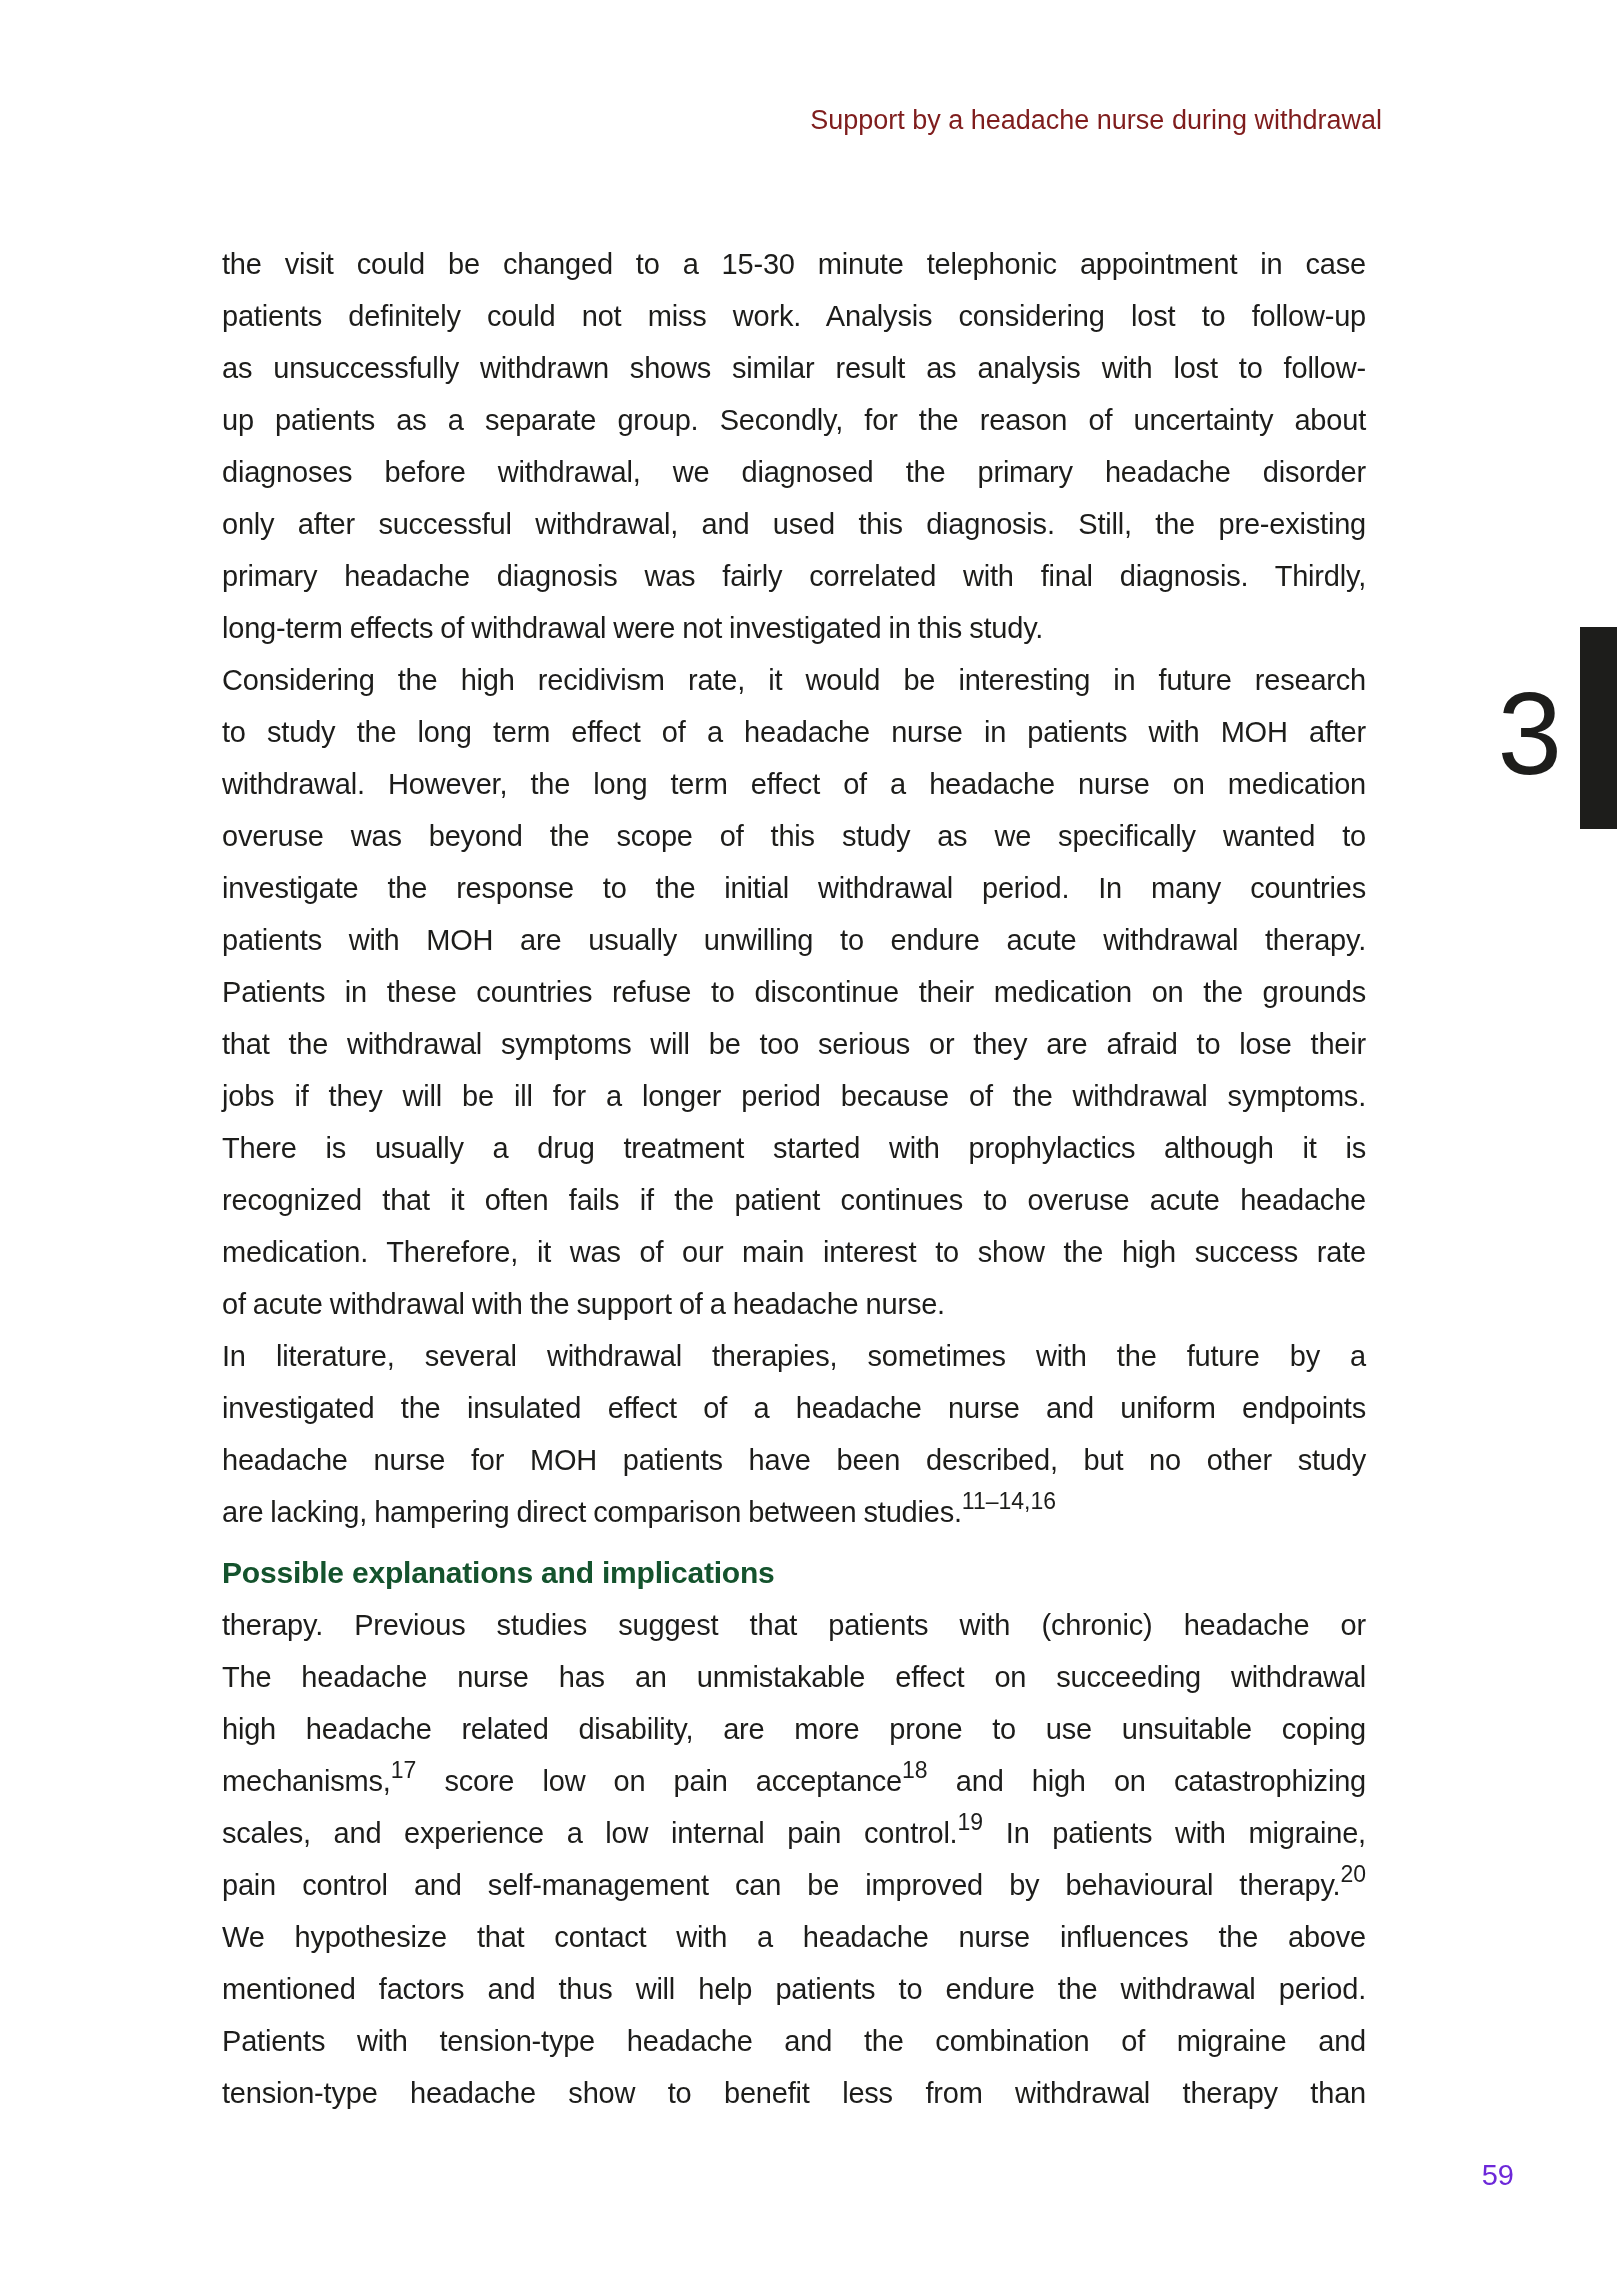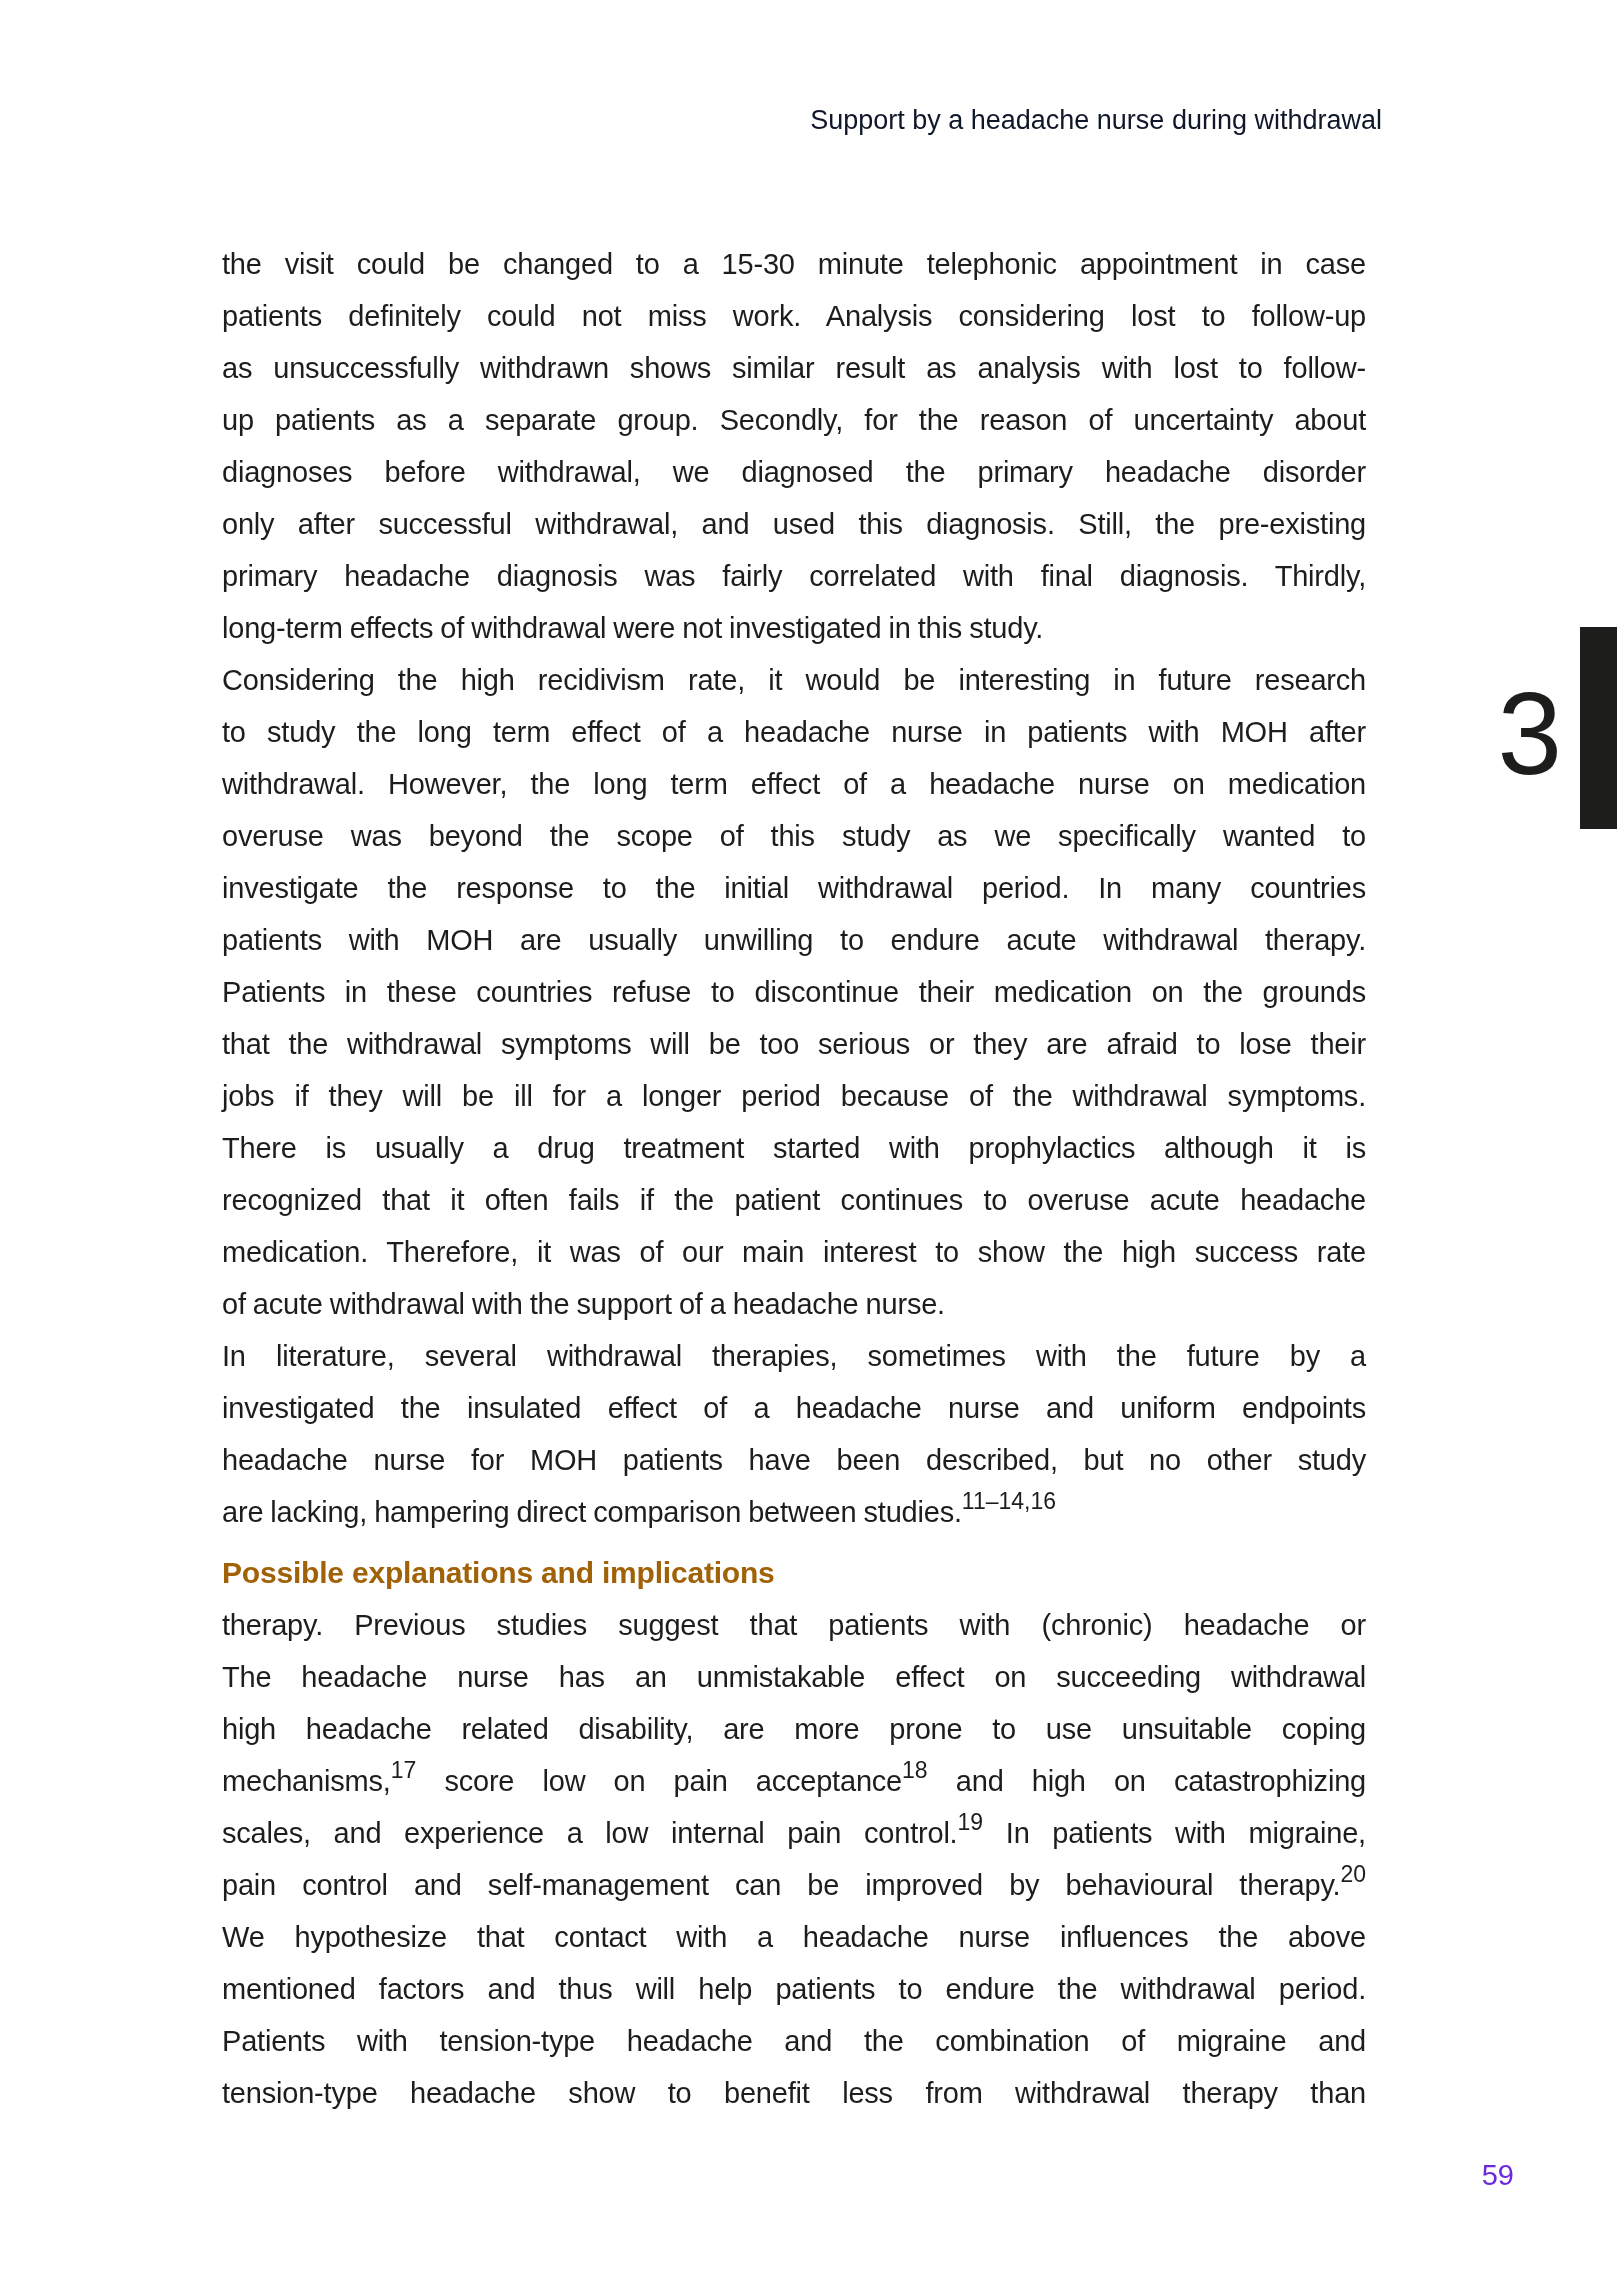--- a/index.html
+++ b/index.html
@@ -14,21 +14,21 @@
   }
   .running-header {
     position: absolute;
     left: 238px;
     top: 97px;
     width: 1144px;
     height: 46px;
     line-height: 46px;
     font-size: 27px;
     text-align: right;
-    color: #0f172a;
+    color: #7f1d1d;
   }
   .body-text {
     position: absolute;
     left: 222px;
     top: 238px;
     width: 1144px;
   }
   .line {
     height: 52px;
     line-height: 52px;
@@ -52,21 +52,21 @@
     top: -0.55em;
     vertical-align: baseline;
   }
   .section-heading {
     margin: 9px 0 0 0;
     height: 52px;
     line-height: 52px;
     font-size: 30px;
     font-weight: bold;
     letter-spacing: -0.2px;
-    color: #a16207;
+    color: #14532d;
     white-space: nowrap;
   }
   .chapter-tab {
     position: absolute;
     left: 1580px;
     top: 627px;
     width: 38px;
     height: 202px;
     background: #1d1d1b;
   }

